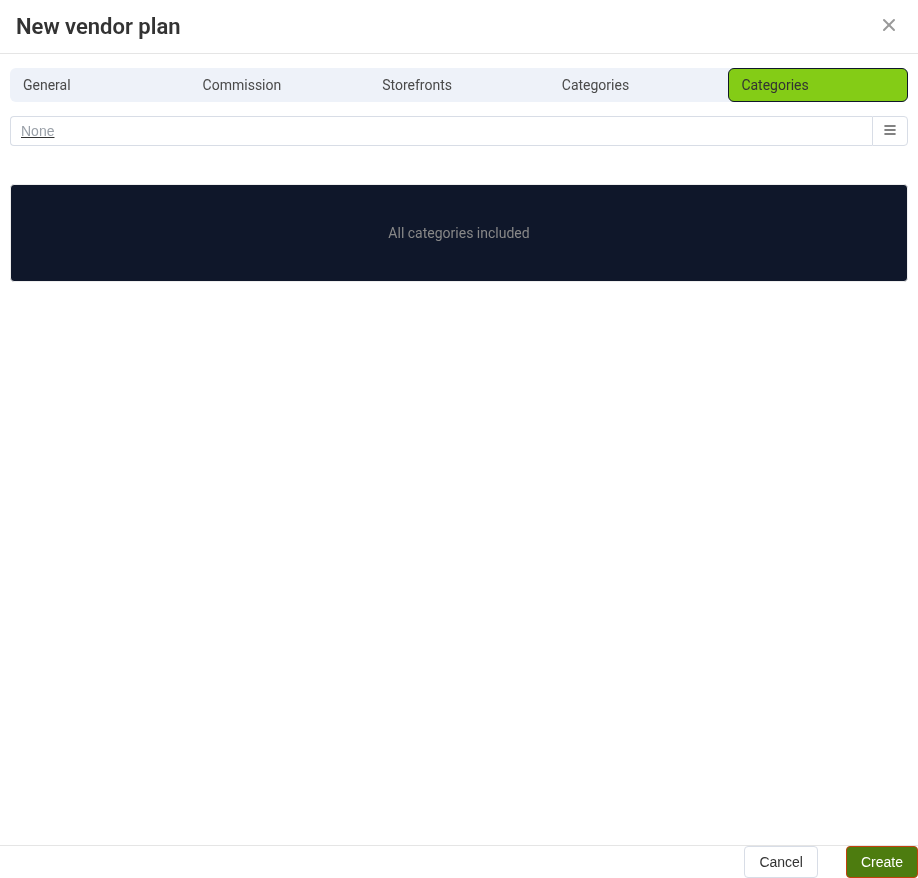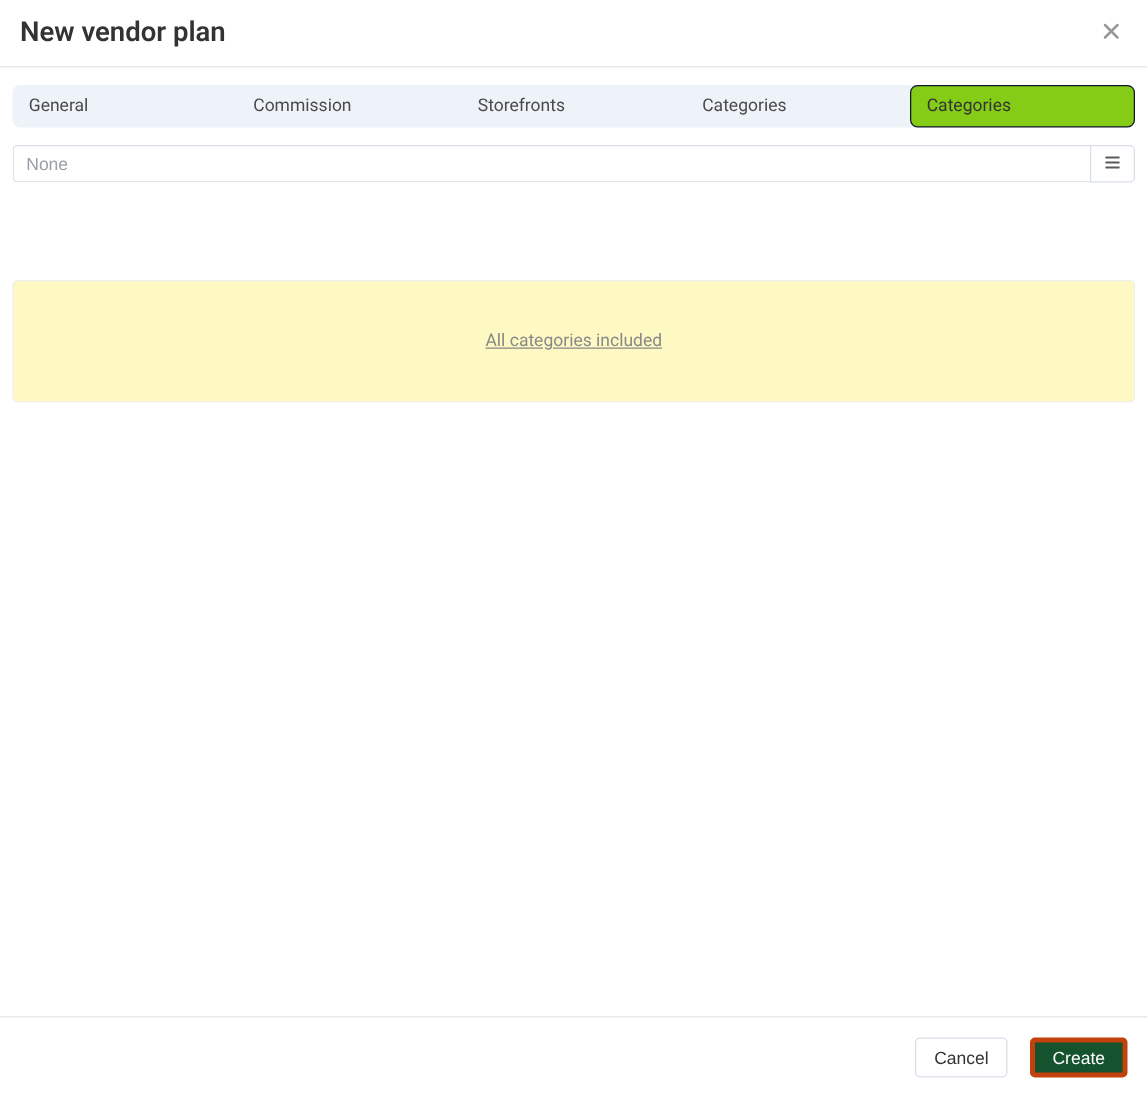--- a/index.html
+++ b/index.html
@@ -64,21 +64,22 @@
       border: 1px solid transparent;
       user-select: none;
     }
     .tab.active {
       background: #84cc16;
       border: 1px solid #0f172a;
       color: #333;
     }
     .search-row {
       display: flex;
-      margin-bottom: 78px;
+      margin-bottom: 38px;
+      text-decoration: underline;
     }
     .search-input {
       flex: 1;
       height: 30px;
       border: 1px solid #d8dde6;
       border-right: none;
       border-radius: 4px 0 0 4px;
       padding: 0 10px;
       font-size: 14px;
       color: #333;
@@ -93,53 +94,51 @@
       border: 1px solid #d8dde6;
       border-radius: 0 4px 4px 0;
       background: #fff;
       cursor: pointer;
       display: flex;
       align-items: center;
       justify-content: center;
       color: #5a5a5a;
     }
     .empty-panel {
-      background: #fef9c3;
+      background: #0f172a;
       border: 1px solid #eee;
       border-radius: 4px;
       padding: 40px 12px;
       text-align: center;
       color: #888;
       font-size: 14px;
-      text-decoration: underline;
     }
     .footer {
       border-top: 1px solid #e5e5e5;
-      padding: 16px;
       display: flex;
       justify-content: flex-end;
-      gap: 18px;
+      gap: 28px;
     }
     .btn {
       height: 32px;
       padding: 0 14px;
       border-radius: 4px;
       font-size: 14px;
       cursor: pointer;
       border: 1px solid transparent;
     }
     .btn-cancel {
       background: #fff;
       border: 1px solid #d8dde6;
       color: #333;
     }
     .btn-create {
-      background: #14532d;
+      background: #4d7c0f;
       color: #fff;
-      border: 4px solid #c2410c;
+      border: 1px solid #c2410c;
     }
   </style>
 </head>
 <body>
 
 <div class="header">
   <h1 class="header-title">New vendor plan</h1>
   <button class="close-btn">
     <span>
       <svg width="18" height="18" viewBox="0 0 18 18" fill="none" stroke="currentColor" stroke-width="2" stroke-linecap="round">

